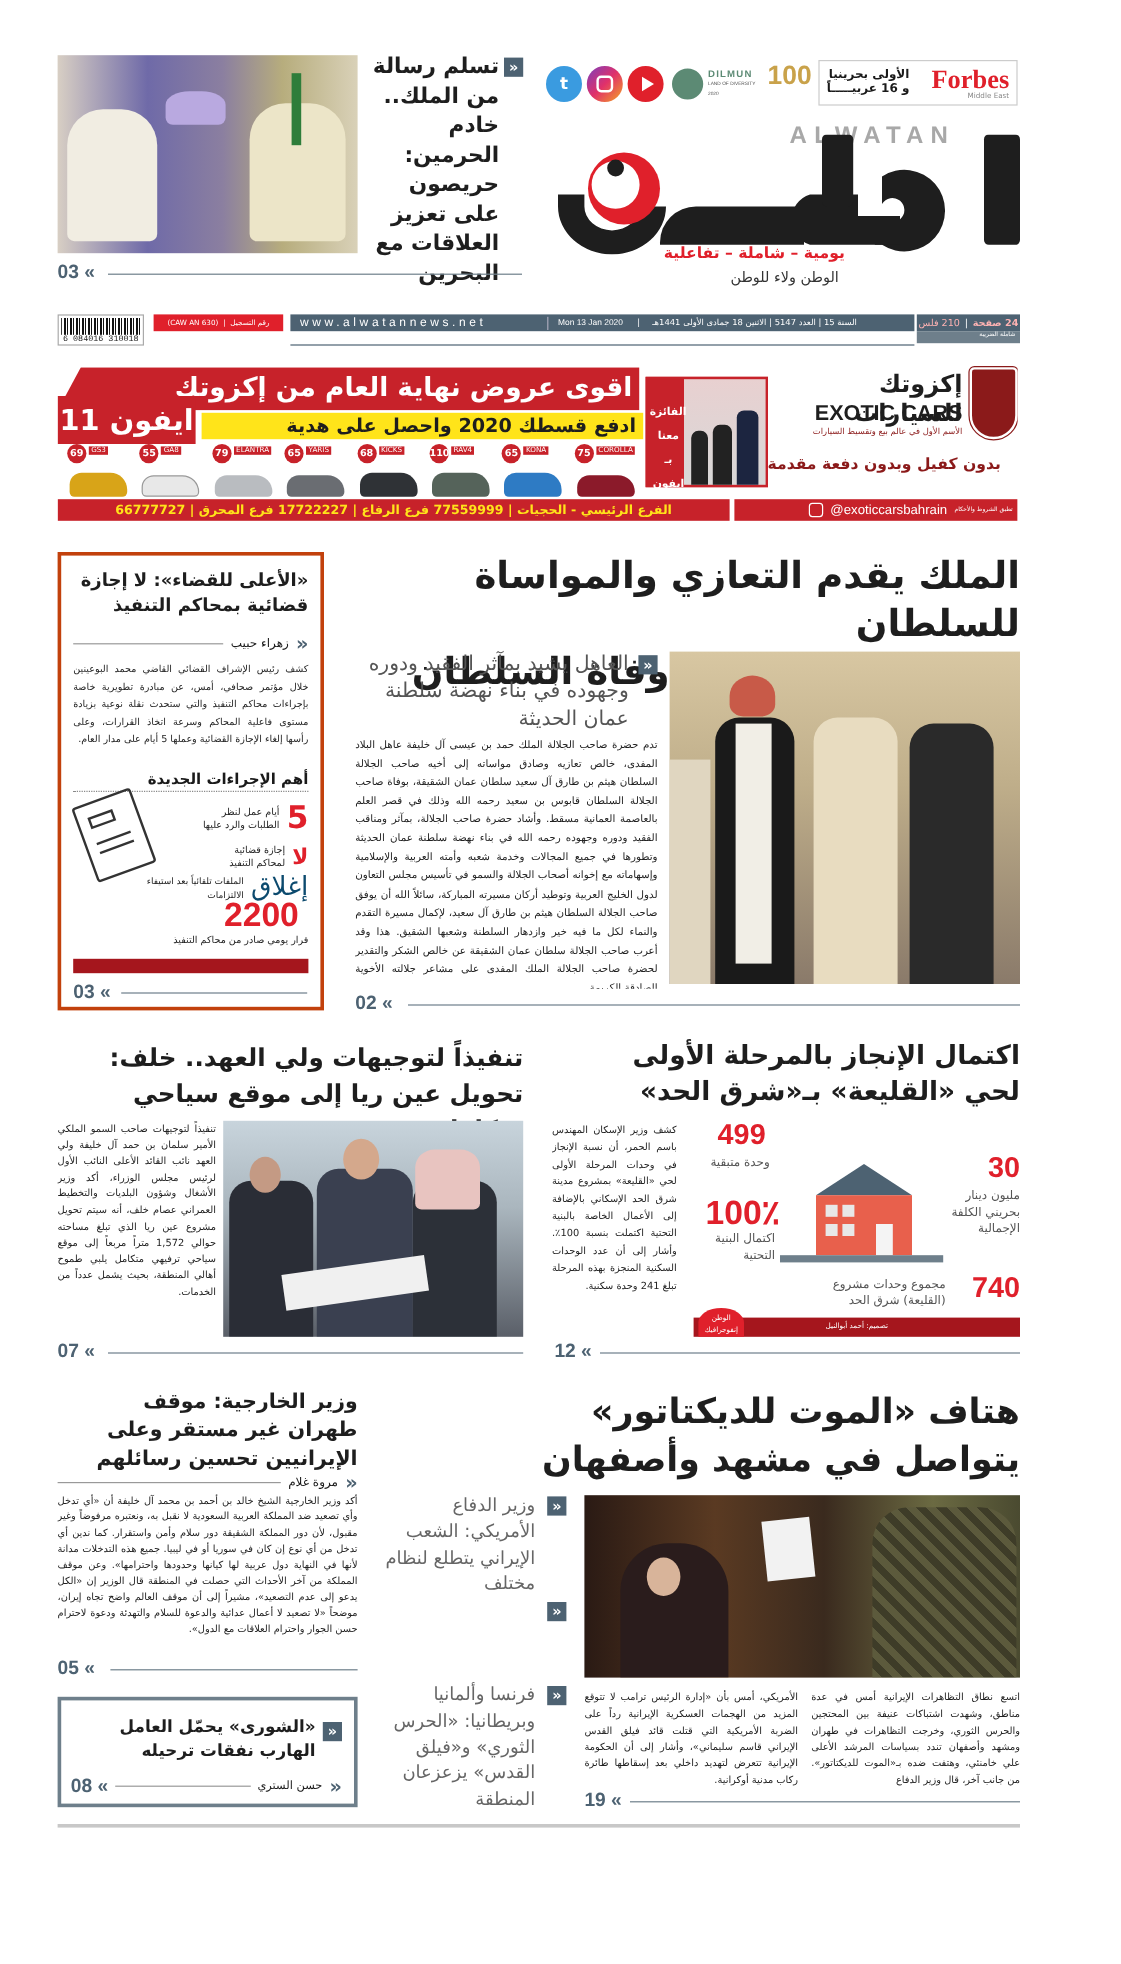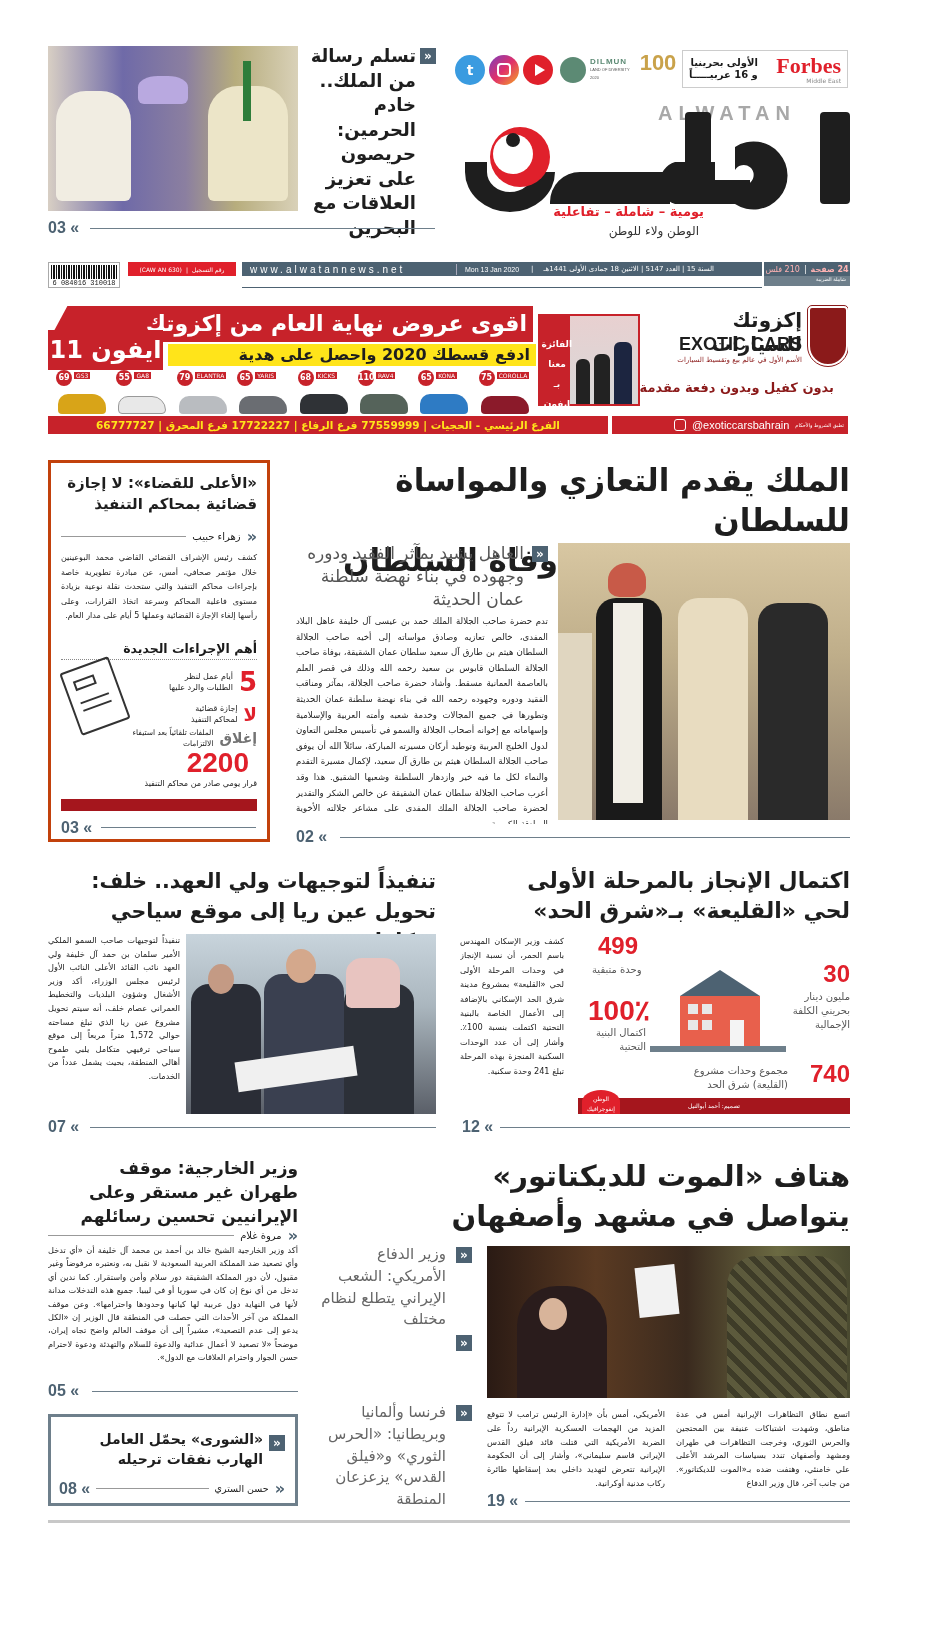--- a/index.html
+++ b/index.html
@@ -236,21 +236,21 @@
   </div>
   <div style="position:absolute; right:10px; top:204px; display:flex; align-items:center; gap:6px;">
     <span style="font-size:26px; font-weight:bold; color:#e0202b;">5</span>
     <span style="font-size:8px; width:70px; line-height:11px;">أيام عمل لنظر الطلبات والرد عليها</span>
   </div>
   <div style="position:absolute; right:10px; top:240px; display:flex; align-items:center; gap:6px;">
     <span style="font-size:18px; font-weight:bold; color:#e0202b;">لا</span>
     <span style="font-size:8px; width:60px; line-height:11px;">إجازة قضائية لمحاكم التنفيذ</span>
   </div>
   <div style="position:absolute; right:10px; top:264px; display:flex; align-items:center; gap:6px;">
-    <span style="font-size:14px; font-weight:bold; color:#737373;">إغلاق</span>
+    <span style="font-size:22px; font-weight:normal; color:#0c4a6e;">إغلاق</span>
     <span style="font-size:7.5px; width:100px; line-height:11px;">الملفات تلقائياً بعد استيفاء الالتزامات</span>
   </div>
   <div style="position:absolute; right:18px; top:284px; font-family:'Liberation Sans',sans-serif; font-size:28px; font-weight:bold; color:#e0202b;">2200</div>
   <div style="position:absolute; right:10px; top:316px; font-size:8px;">قرار يومي صادر من محاكم التنفيذ</div>
   <div style="position:absolute; right:10px; top:336px; width:196px; height:12px; background:#a5161d;"></div>
   <div class="pageref" style="left:10px; top:356px;"><span>03</span> «</div>
   <div class="rule" style="left:50px; top:364px; width:155px;"></div>
 </div>
 
 <div>

